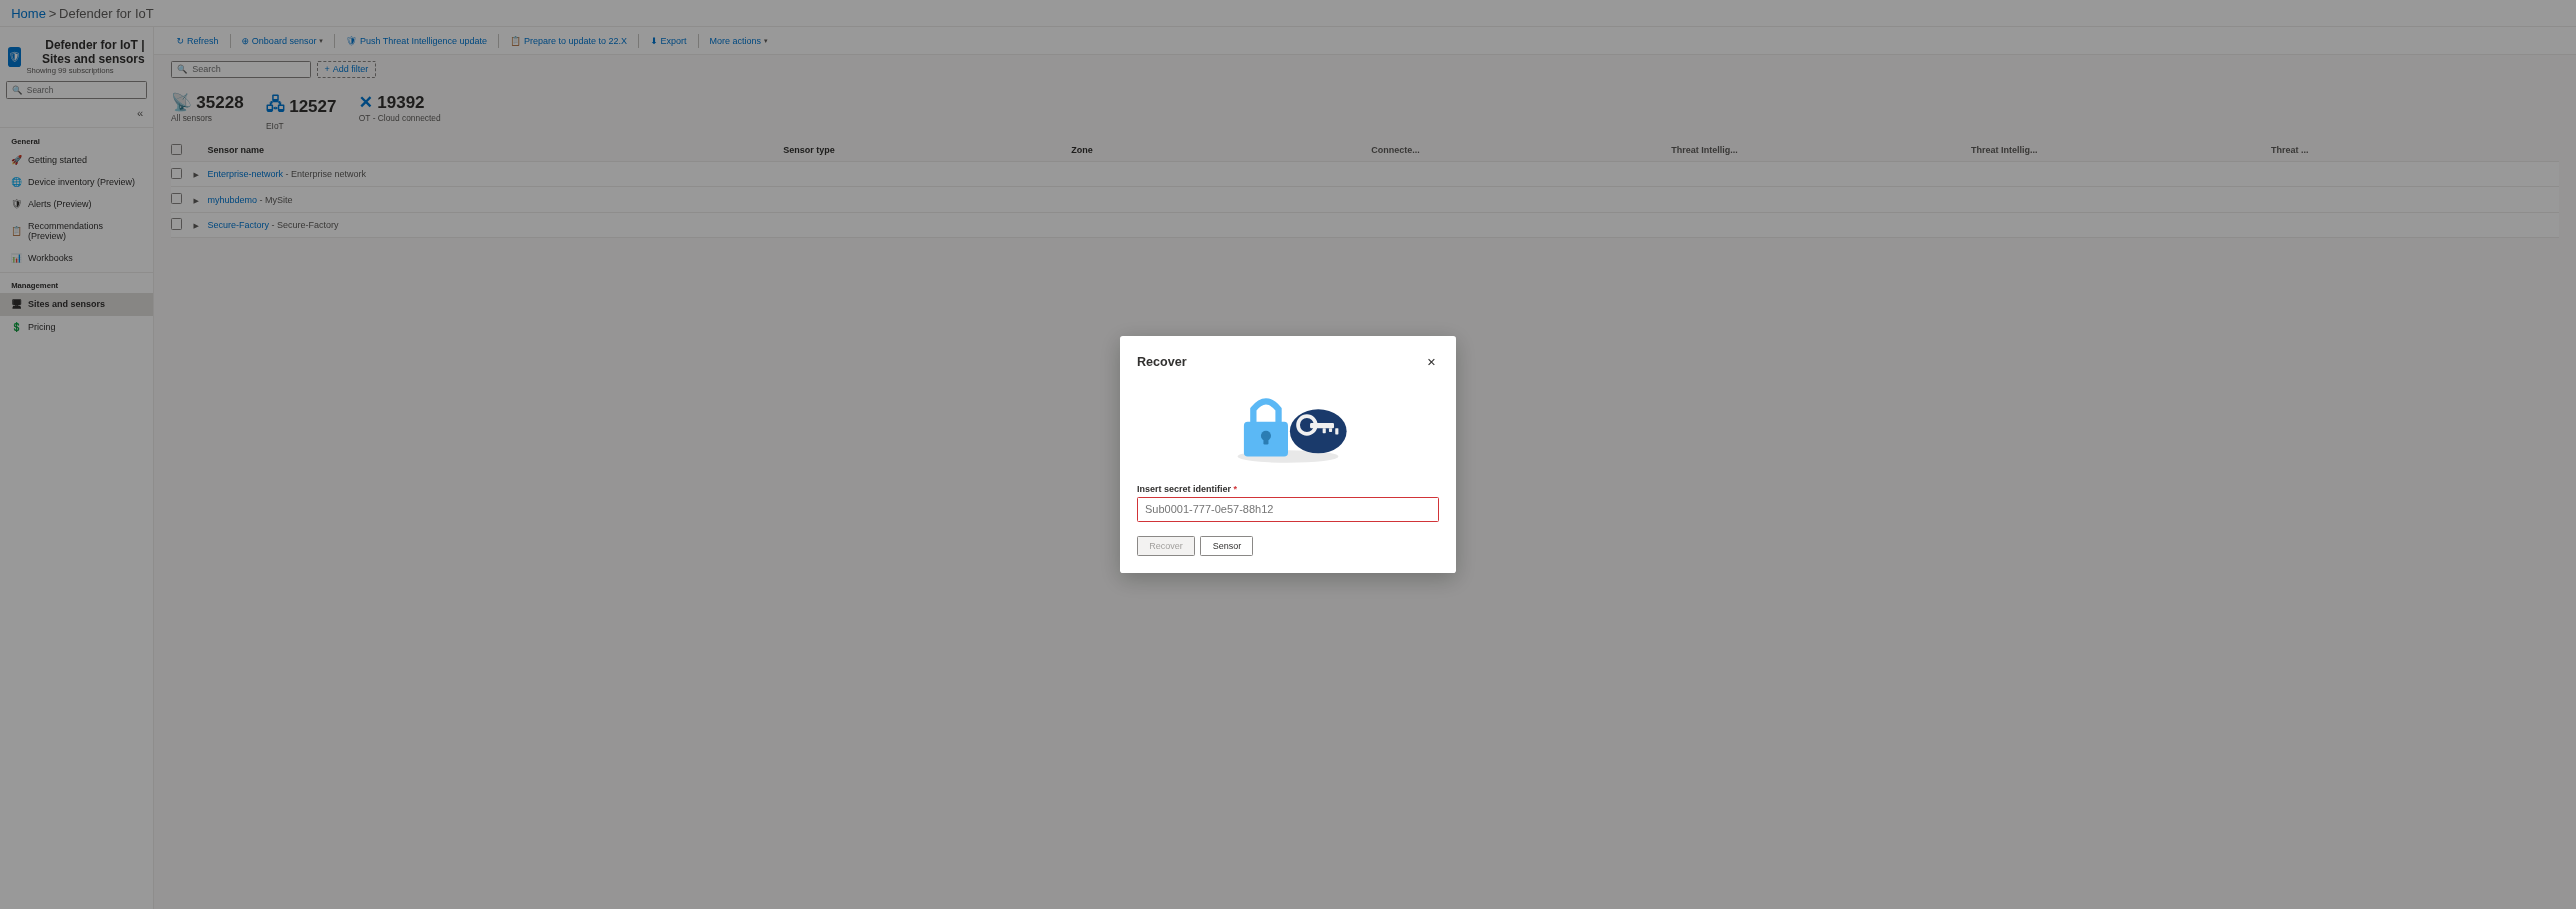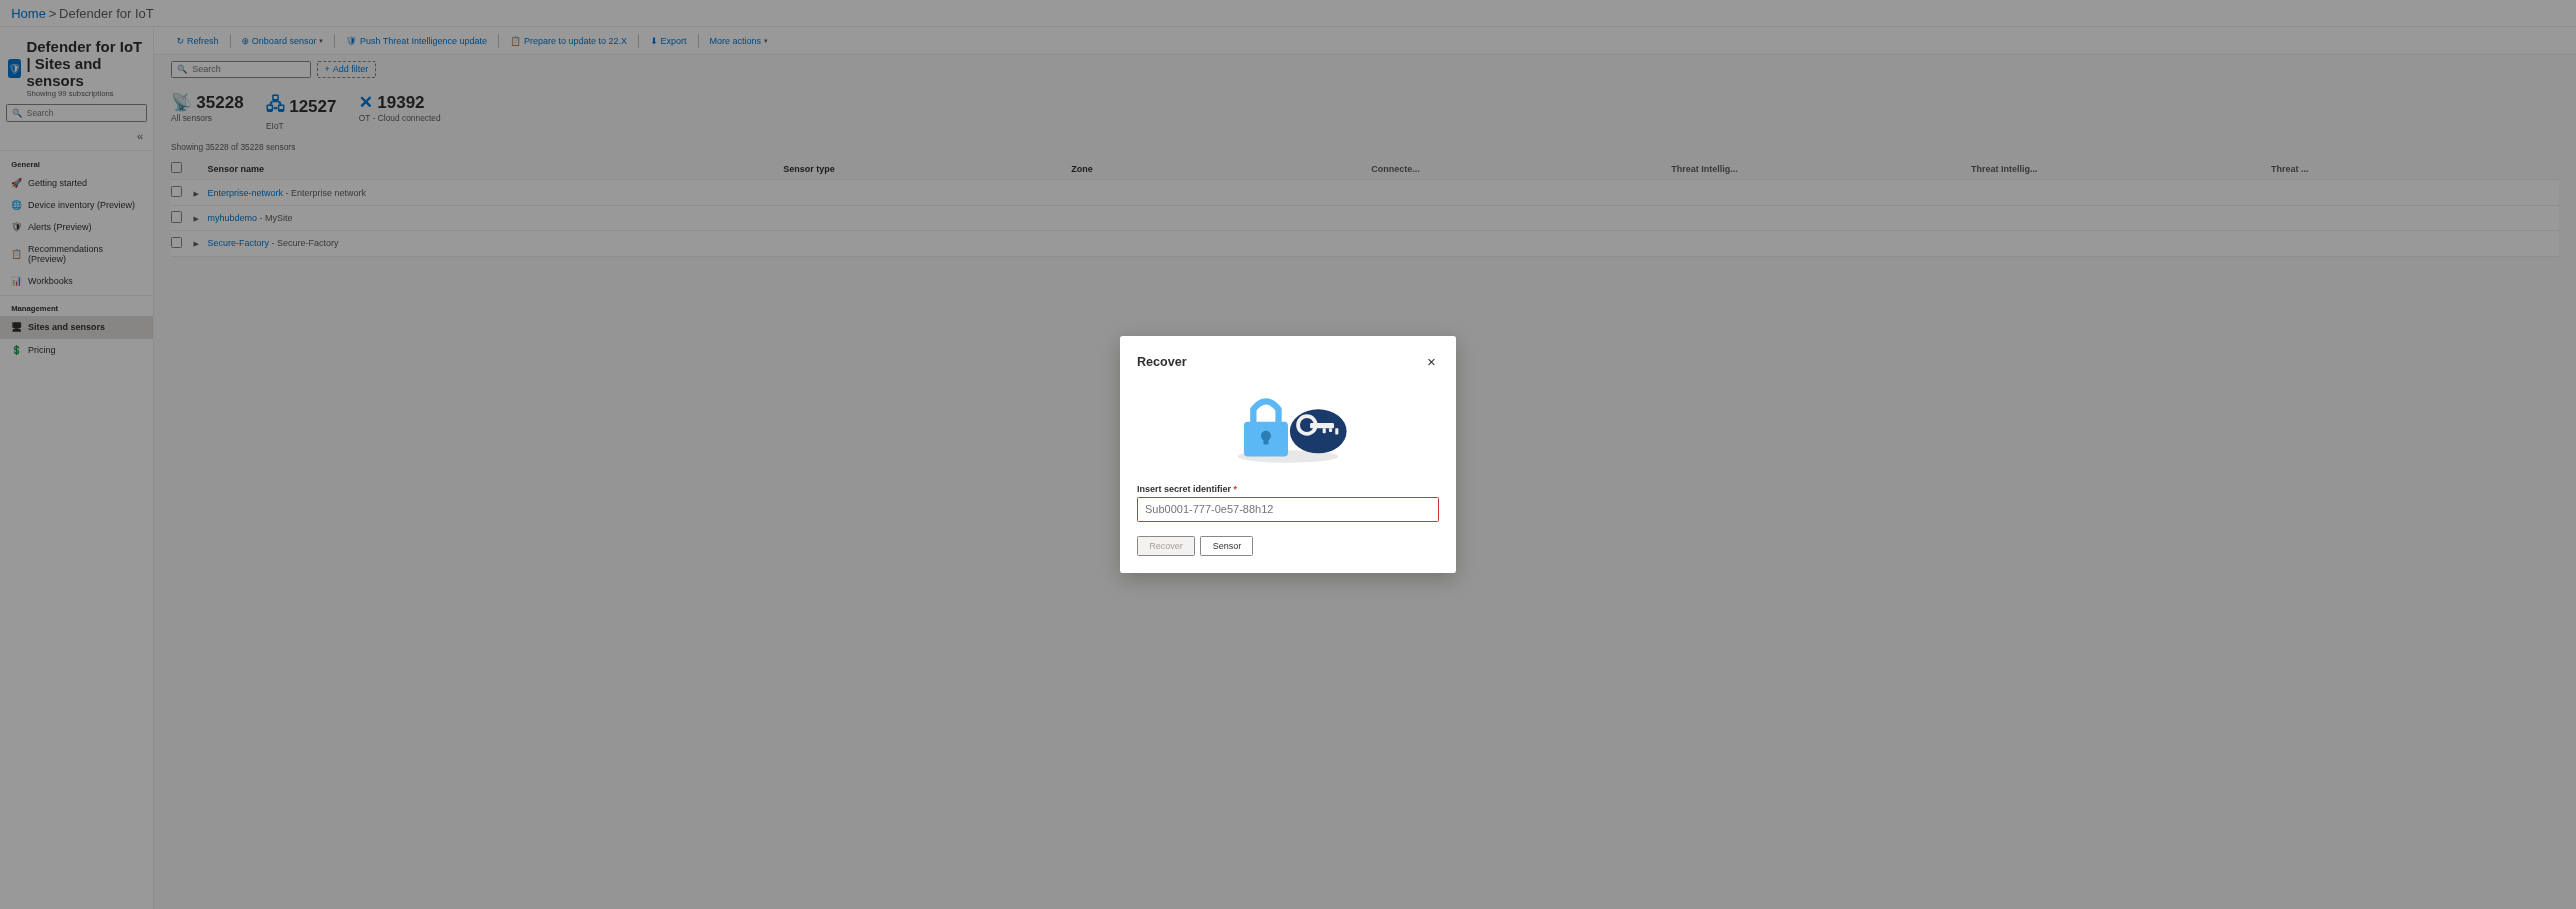--- a/index.html
+++ b/index.html
@@ -325,21 +325,21 @@
   </div>
 </div>
 
 <div class="main-layout">
 
   <div class="sidebar">
 
     <div style="padding:5.6px 8.4px 2.8px; display:flex; align-items:center; gap:5.6px;">
       <div style="width:19.6px;height:19.6px;background:#0078d4;border-radius:2.8px;display:flex;align-items:center;justify-content:center;color:#fff;font-size:9.8px;">🛡</div>
       <div>
-        <div style="font-size:15px;font-weight:700;color:#323130;">Defender for IoT | Sites and sensors</div>
+        <div style="font-size:12px;font-weight:700;color:#323130;text-align:right;">Defender for IoT | Sites and sensors</div>
         <div style="font-size:7.7px;color:#605e5c;">Showing 99 subscriptions</div>
       </div>
     </div>
 
     <div class="sidebar-search">
       <span style="color:#605e5c;font-size:8.4px;">🔍</span>
       <input type="text" placeholder="Search" style="">
     </div>
 
     <div style="display:flex;justify-content:flex-end;padding:0 5.6px 2.8px;">
@@ -446,21 +446,20 @@
       </div>
       <div class="stat-item">
         <div class="stat-number">
           <span style="color:#0078d4;">✕</span>
           <span>19392</span>
         </div>
         <div class="stat-label">OT - Cloud connected</div>
       </div>
     </div>
 
-    <div class="showing-text">Showing 35228 of 35228 sensors</div>
 
     <div class="table-container">
 
       <div class="table-header" style="background:#faf9f8;padding:4.2px 0;">
         <div class="col-check">
           <span class="checkbox-wrap"></span>
         </div>
         <div class="col-expand"></div>
         <div class="col-name">Sensor name</div>
         <div class="col-type">Sensor type</div>

